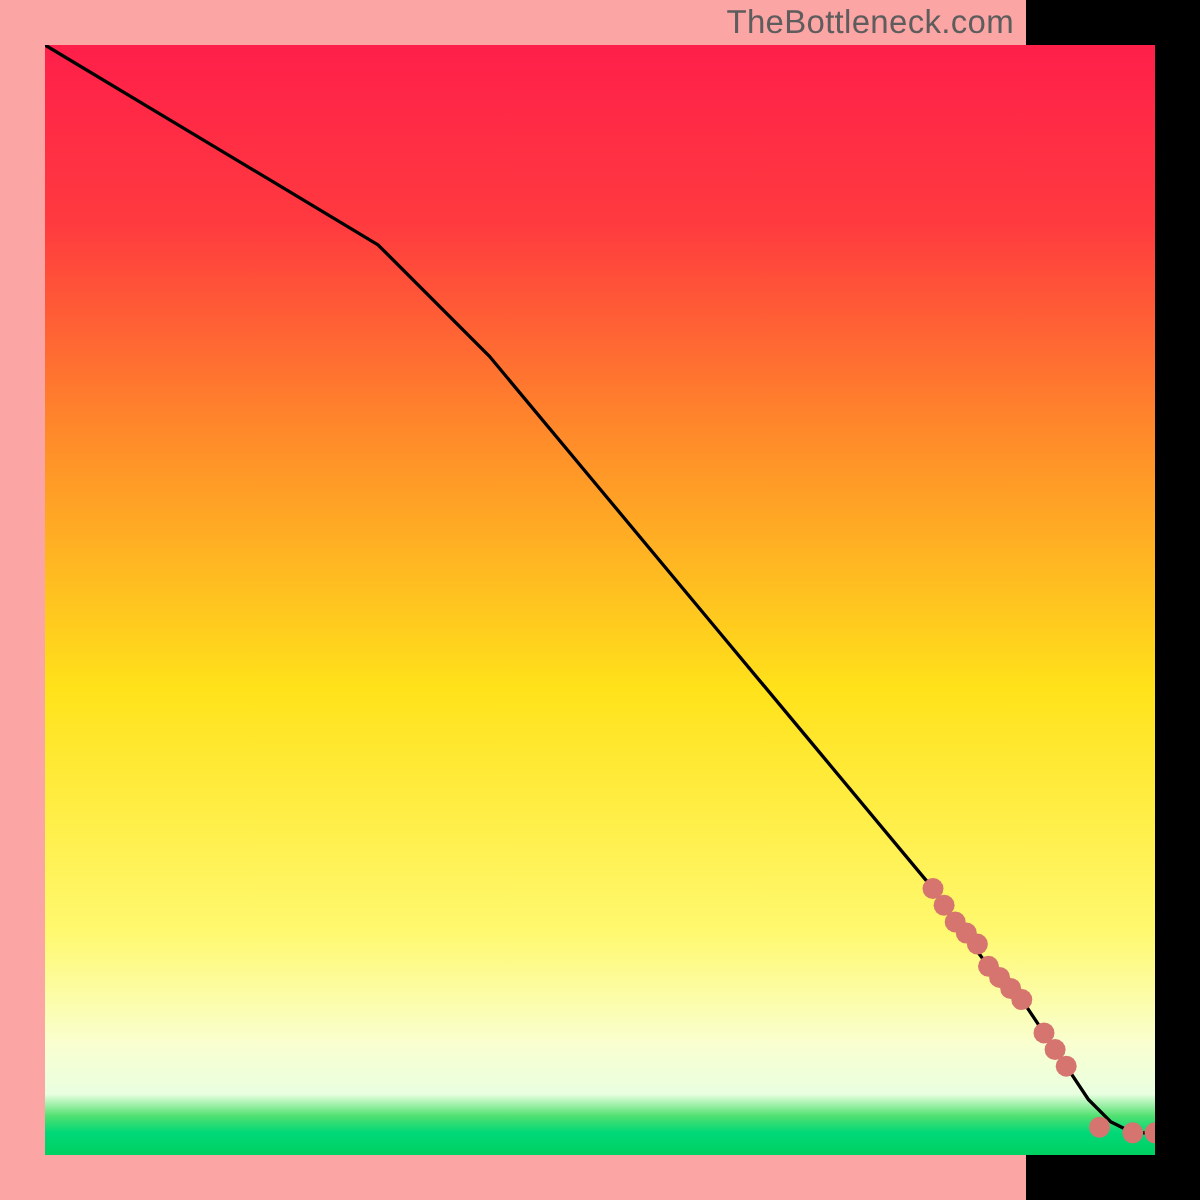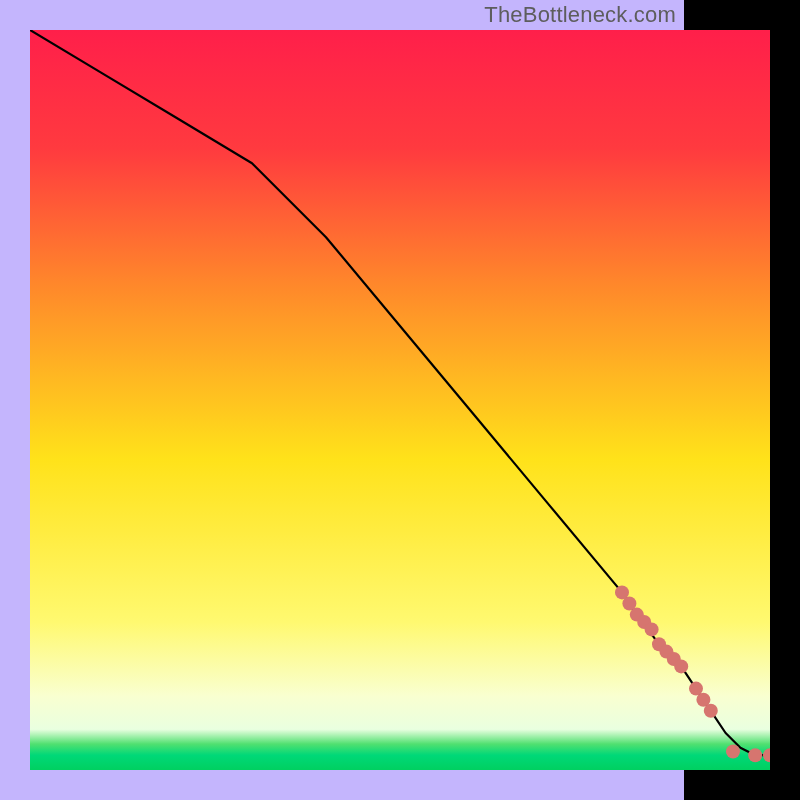--- a/index.html
+++ b/index.html
@@ -7,21 +7,21 @@
     padding: 0;
     width: 800px;
     height: 800px;
     background: #000;
     overflow: hidden;
     font-family: Arial, Helvetica, sans-serif;
   }
   .outer {
     width: 684px;
     height: 800px;
-    background: #c4b5fd;
+    background: #fca5a5;
     position: relative;
     text-align: center;
   }
   .watermark {
     position: absolute;
     top: 2px;
     right: 8px;
     color: #5d5d5d;
     font-size: 22px;
     font-weight: 500;

